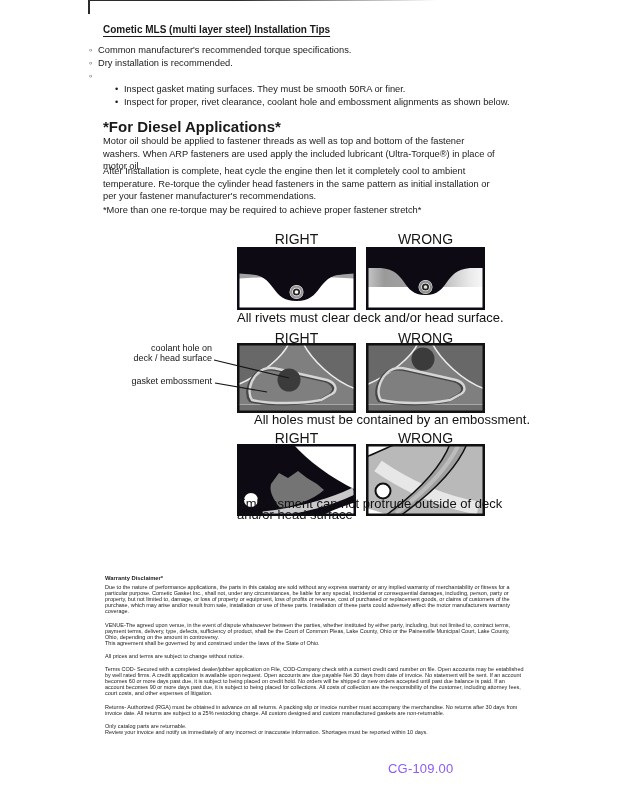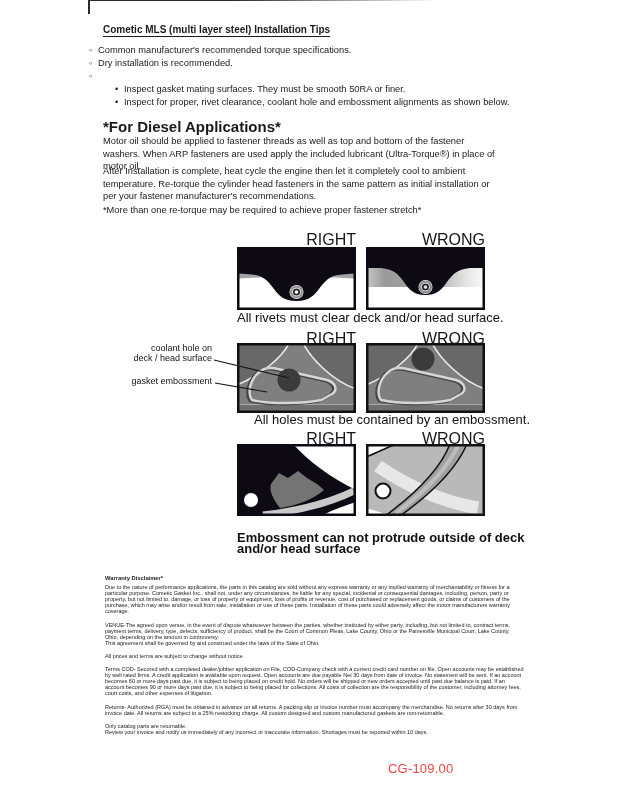--- a/index.html
+++ b/index.html
@@ -23,32 +23,32 @@
   .b-row{display:flex;}
   .b-row .mk{width:9px;flex:0 0 9px;text-align:left;}
   .b-row.sub{padding-left:26px;}
 
   .diesel-h{left:103px;top:118px;font-size:15px;font-weight:700;}
   .para{left:103px;font-size:9.3px;line-height:12.6px;width:400px;}
   .p1{top:135px;width:398px;}
   .p2{top:165px;width:402px;}
   .note{left:103px;top:205px;font-size:9.3px;}
 
-  .dlabel{top:0;width:119px;text-align:right;font-size:16px;color:#161616;}
+  .dlabel{top:0;width:119px;text-align:center;font-size:14px;color:#161616;}
   .dbox{width:119px;position:absolute;}
   .dbox svg{display:block;width:119px;}
   .caption{font-size:13px;line-height:11px;color:#111;}
 
   .ann{width:112px;text-align:right;font-size:9px;line-height:9.8px;color:#161616;}
 
   .warr{left:105px;top:575px;width:419px;font-size:5.5px;line-height:6.1px;color:#222;}
   .warr h4{margin:0 0 3px 0;font-size:5.8px;}
   .warr p{margin:0 0 7px 0;}
 
-  .footer-code{left:388px;top:761px;font-size:13px;color:#ef4444;letter-spacing:.2px;text-align:right;}
+  .footer-code{left:388px;top:761px;font-size:13px;color:#8b5cf6;letter-spacing:.2px;text-align:right;}
 
   .leaders{left:0;top:0;width:618px;height:800px;pointer-events:none;}
 </style>
 </head>
 <body>
 
 <div class="abs edge-v"></div>
 <div class="abs edge-h"></div>
 
 <div class="abs title">Cometic MLS (multi layer steel) Installation Tips</div>
@@ -184,21 +184,21 @@
     <path d="M30,0 L119,0 L119,72 L26,72 C14,68 6,66 0,64 L0,13 C8,9 18,5 30,0 Z" fill="#b9b9b9"></path>
     <path d="M12,22 C44,44 78,58 112,64" stroke="#ececec" stroke-width="13" fill="none" opacity="0.9"></path>
     <path d="M0,13 C10,9 20,4 30,0" stroke="#111111" stroke-width="1.5" fill="none"></path>
     <path d="M84,0 L101,0 C90,26 62,52 34,72 L19,72 C49,50 74,26 84,0 Z" fill="#a0a0a0" stroke="#111111" stroke-width="1.5"></path>
     <path d="M92,2 C80,26 56,50 30,69" stroke="#cfcfcf" stroke-width="4" fill="none" opacity="0.6"></path>
     <circle cx="17" cy="47" r="7.5" fill="#ffffff" stroke="#111111" stroke-width="2"></circle>
     <rect x="1.25" y="1.25" width="116.5" height="69.5" fill="none" stroke="#111111" stroke-width="2.5"></rect>
   </svg>
 </div>
 
-<div class="abs caption pre" style="left:237px;top:532px;font-weight:bold;">Embossment can not protrude outside of deck
+<div class="abs caption pre" style="left:237px;top:498px;">Embossment can not protrude outside of deck
 and/or head surface</div>
 
 <div class="abs warr">
   <h4>Warranty Disclaimer*</h4>
   <p class="pre">Due to the nature of performance applications, the parts in this catalog are sold without any express warranty or any implied warranty of merchantability or fitness for a particular purpose.  Cometic Gasket Inc., shall not, under any circumstances, be liable for any special, incidental or consequential damages, including, person, party or property, but not limited to, damage, or loss of property or equipment, loss of profits or revenue, cost of purchased or replacement goods, or claims of customers of the purchase, which may arise and/or result from sale, installation or use of these parts.  Installation of these parts could adversely affect the motor manufacturers warranty coverage.</p>
   <p class="pre">VENUE-The agreed upon venue, in the event of dispute whatsoever between the parties, whether instituted by either party, including, but not limited to, contract terms, payment terms, delivery, type, defects, sufficiency of product, shall be the Court of Common Pleas, Lake County, Ohio or the Painesville Municipal Court, Lake County, Ohio, depending on the amount in controversy.
 This agreement shall be governed by and construed under the laws of the State of Ohio.</p>
   <p class="pre">All prices and terms are subject to change without notice.</p>
   <p class="pre">Terms COD- Secured with a completed dealer/jobber application on File, COD-Company check with a current credit card number on file.  Open accounts may be established by well rated firms.  A credit application is available upon request.  Open accounts are due payable Net 30 days from date of invoice.  No statement will be sent.  If an account becomes 60 or more days past due, it is subject to being placed on credit hold.  No orders will be shipped or new orders accepted until past due balance is paid.  If an account becomes 90 or more days past due, it is subject to being placed for collections.  All costs of collection are the responsibility of the customer, including attorney fees, court costs, and other expenses of litigation.</p>
   <p class="pre">Returns- Authorized (RGA) must be obtained in advance on all returns.  A packing slip or invoice number must accompany the merchandise.  No returns after 30 days from invoice date.  All returns are subject to a 25% restocking charge.  All custom designed and custom manufactured gaskets are non-returnable.</p>

